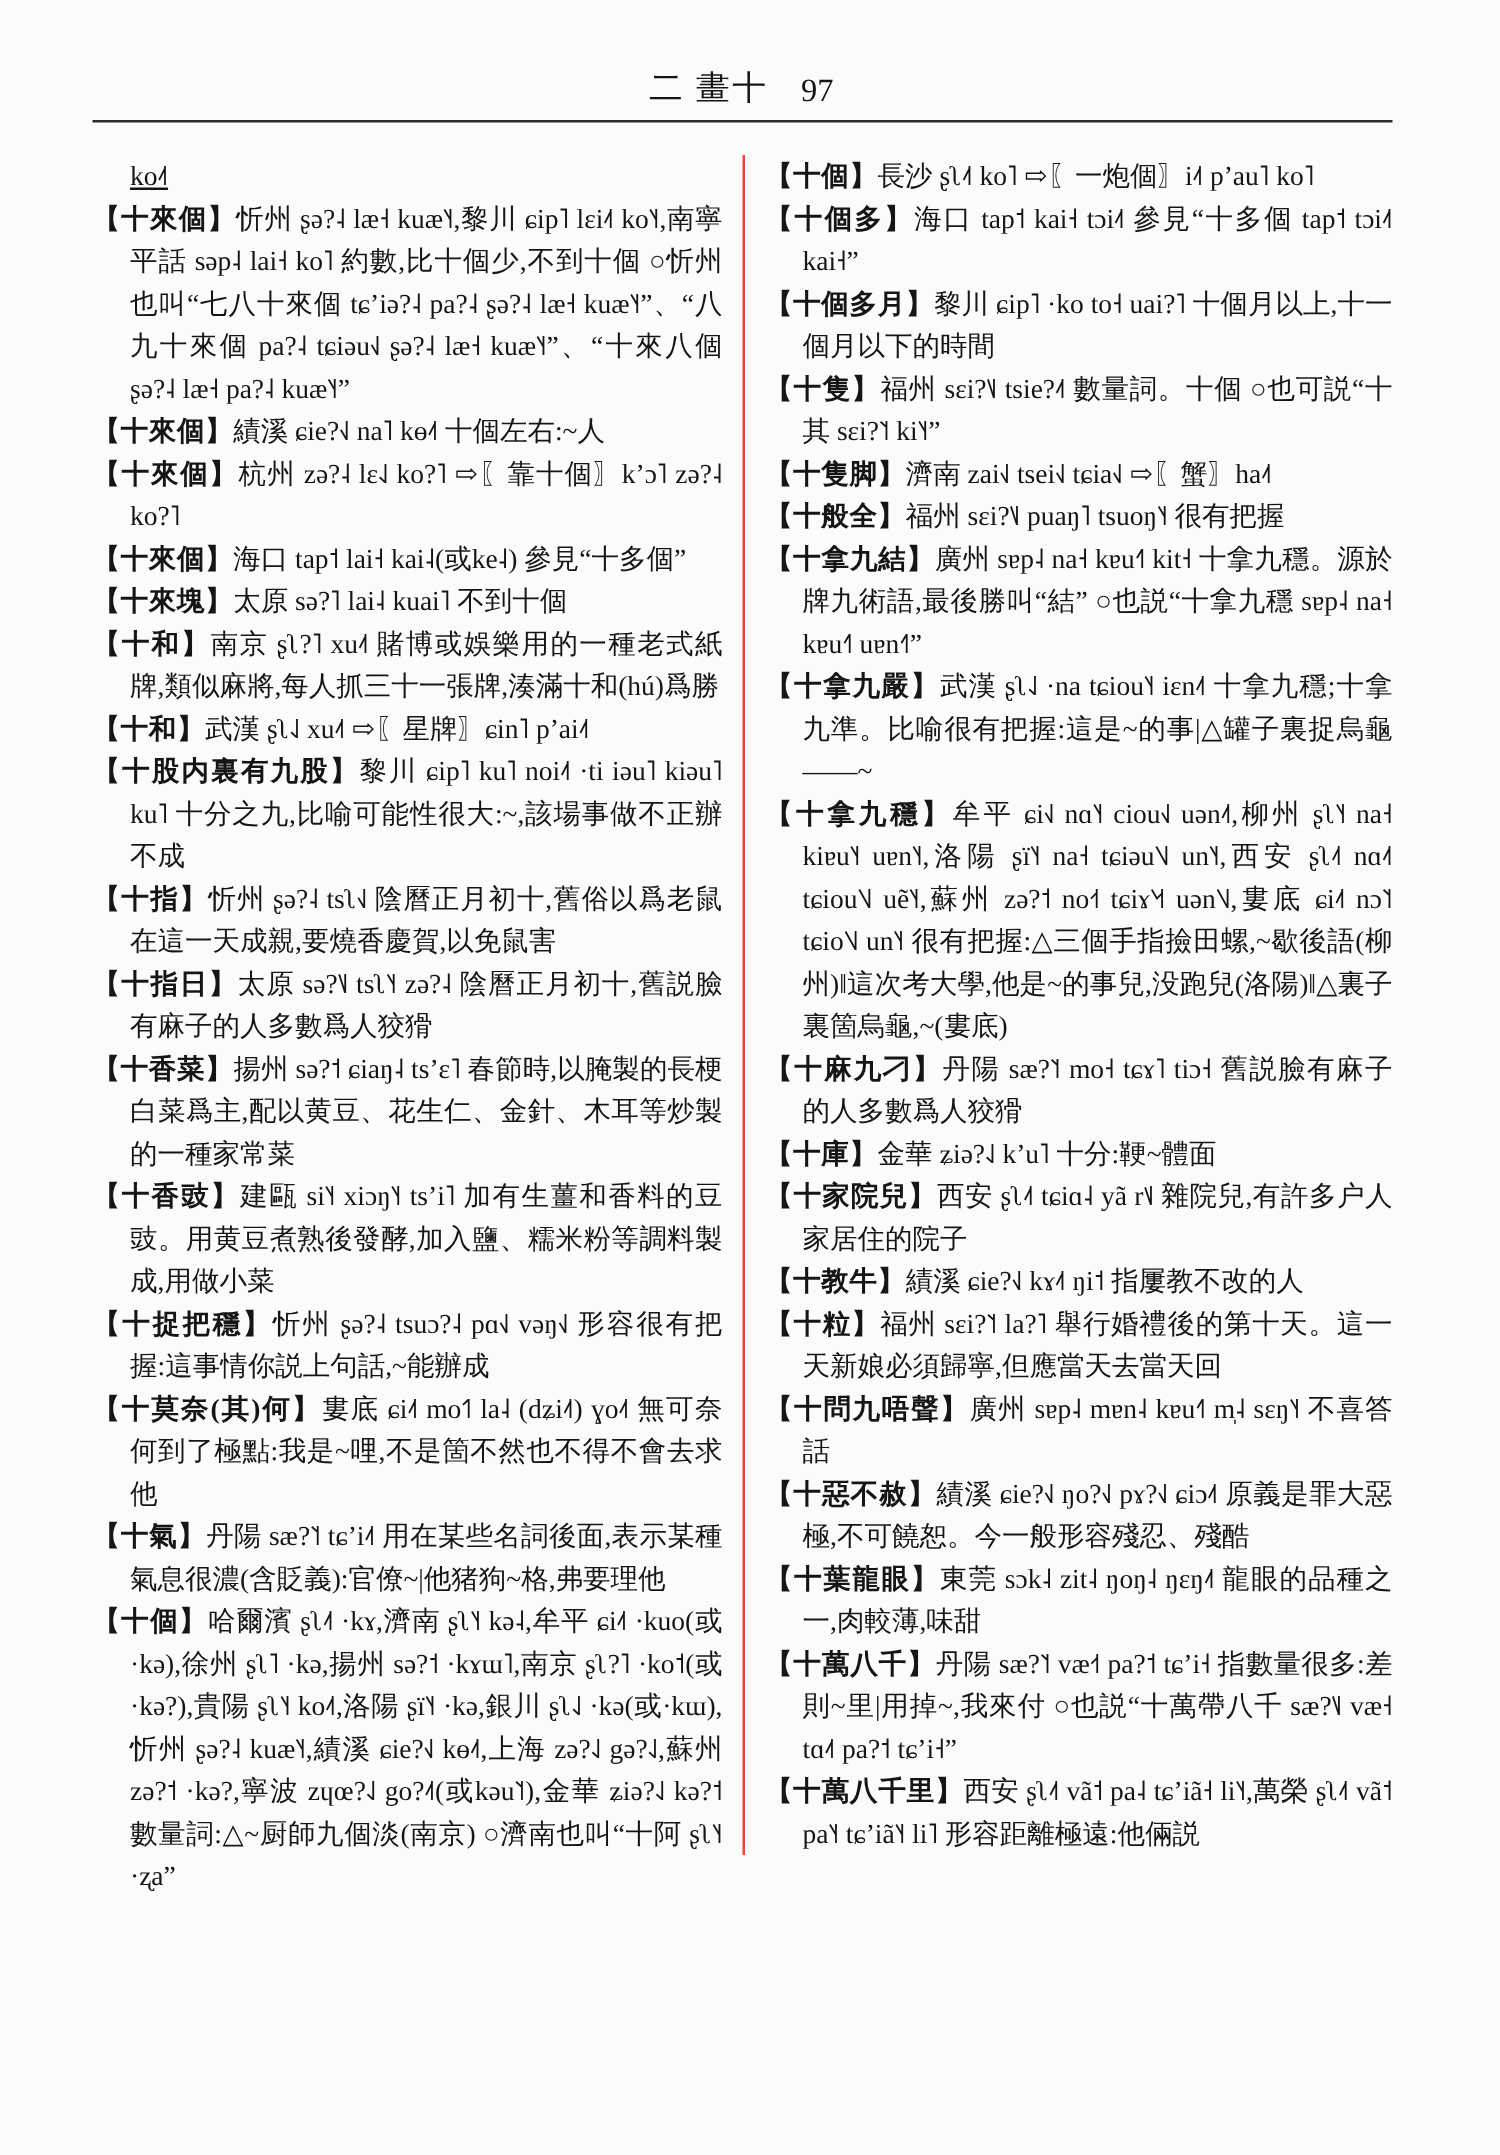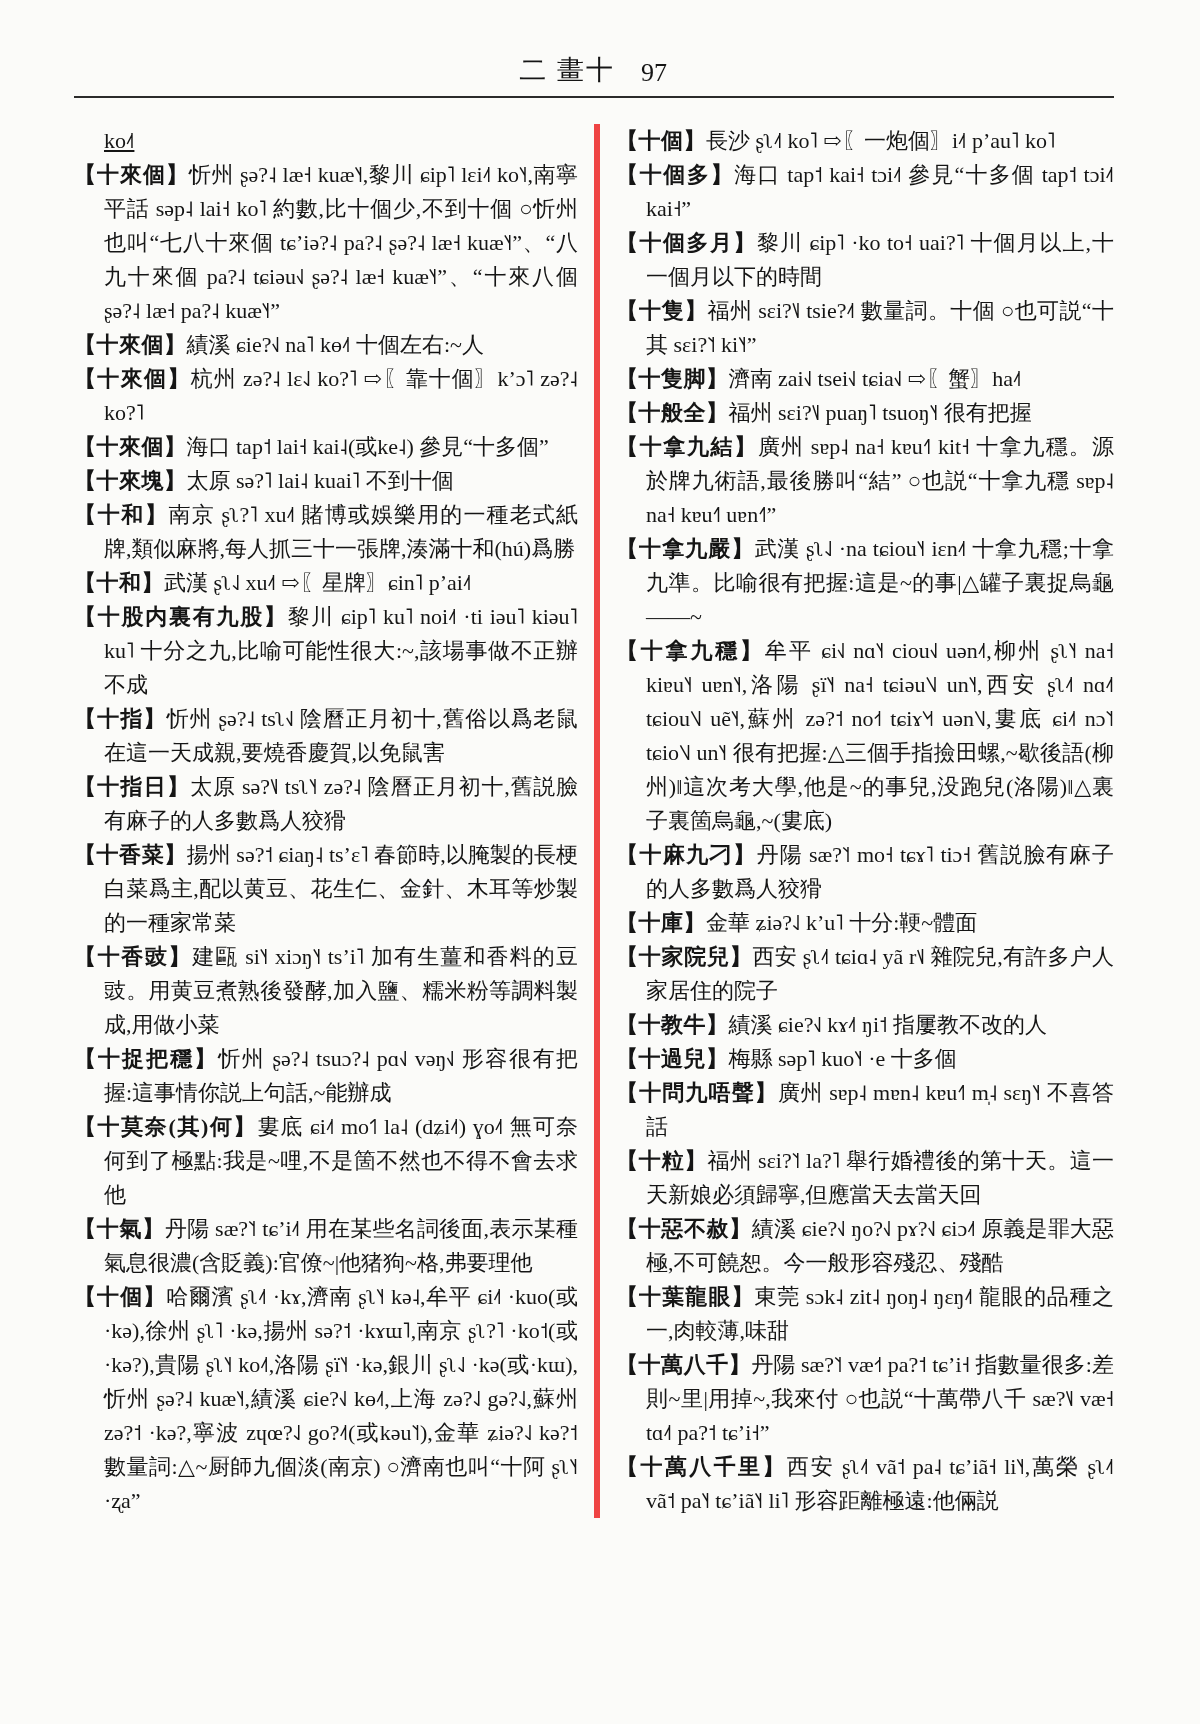--- a/index.html
+++ b/index.html
@@ -18,21 +18,21 @@
   .header-right .radical{margin-right:26px;}
   .header-right .pagenum{font-size:26px;letter-spacing:0;}
   .header-rule{border:0;border-top:2px solid #2b2b2b;margin:0 0 26px 0;}
   .content{display:flex;align-items:flex-start;}
   .col{
     width:50%;box-sizing:border-box;
     font-size:22px;line-height:34px;text-align:justify;
     text-justify:inter-ideograph;
   }
   .col-left{padding-right:16px;}
-  .col-right{border-left:6px solid #ef4444;padding-left:16px;}
+  .col-right{border-left:2px solid #ef4444;padding-left:16px;}
   .entry{margin:0;padding-left:30px;text-indent:-30px;}
   .cont-line{margin:0;padding-left:30px;text-decoration:underline;}
   .head{font-weight:bold;letter-spacing:0.5px;}
 </style>
 </head>
 <body>
 
 <div class="page">
 
   <div class="page-header">
@@ -102,25 +102,24 @@
 
   <p class="entry"><span class="head">【十麻九刁】</span><span class="body-text">丹陽 sæ?˥˦ mo˧ tɕɤ˥ tiɔ˧ 舊説臉有麻子的人多數爲人狡猾</span></p>
 
   <p class="entry"><span class="head">【十庫】</span><span class="body-text">金華 ʑiə?˨˩ k’u˥ 十分:鞕~體面</span></p>
 
   <p class="entry"><span class="head">【十家院兒】</span><span class="body-text">西安 ʂʅ˨˦ tɕiɑ˨ yã r˦˩ 雜院兒,有許多户人家居住的院子</span></p>
 
 
   <p class="entry"><span class="head">【十教牛】</span><span class="body-text">績溪 ɕie?˧˩ kɤ˨˦ ŋi˦ 指屢教不改的人</span></p>
 
-  <p class="entry"><span class="head">【十過兒】</span><span class="body-text">梅縣 səp˥ kuo˥˧ ·e 十多個</span></p>
+
+  <p class="entry"><span class="head">【十粒】</span><span class="body-text">福州 sɛi?˥˦ la?˥ 舉行婚禮後的第十天。這一天新娘必須歸寧,但應當天去當天回</span></p>
 
   <p class="entry"><span class="head">【十問九唔聲】</span><span class="body-text">廣州 sɐp˨ mɐn˨ kɐu˧˥ m̩˨ sɛŋ˥˧ 不喜答話</span></p>
-
-  <p class="entry"><span class="head">【十粒】</span><span class="body-text">福州 sɛi?˥˦ la?˥ 舉行婚禮後的第十天。這一天新娘必須歸寧,但應當天去當天回</span></p>
 
   <p class="entry"><span class="head">【十惡不赦】</span><span class="body-text">績溪 ɕie?˧˩ ŋo?˧˩ pɤ?˧˩ ɕiɔ˨˦ 原義是罪大惡極,不可饒恕。今一般形容殘忍、殘酷</span></p>
 
   <p class="entry"><span class="head">【十葉龍眼】</span><span class="body-text">東莞 sɔk˨ zit˨ ŋoŋ˨ ŋɛŋ˨˦ 龍眼的品種之一,肉較薄,味甜</span></p>
 
   <p class="entry"><span class="head">【十萬八千】</span><span class="body-text">丹陽 sæ?˥˦ væ˧˦ pa?˦ tɕ’i˧ 指數量很多:差則~里|用掉~,我來付 ○也説“十萬帶八千 sæ?˥˩ væ˧ tɑ˨˦ pa?˦ tɕ’i˧”</span></p>
 
   <p class="entry"><span class="head">【十萬八千里】</span><span class="body-text">西安 ʂʅ˨˦ vã˦ pa˨ tɕ’iã˧ li˥˧,萬榮 ʂʅ˨˦ vã˦ pa˥˧ tɕ’iã˥˧ li˥ 形容距離極遠:他倆説</span></p>
 </div>
   </div>

